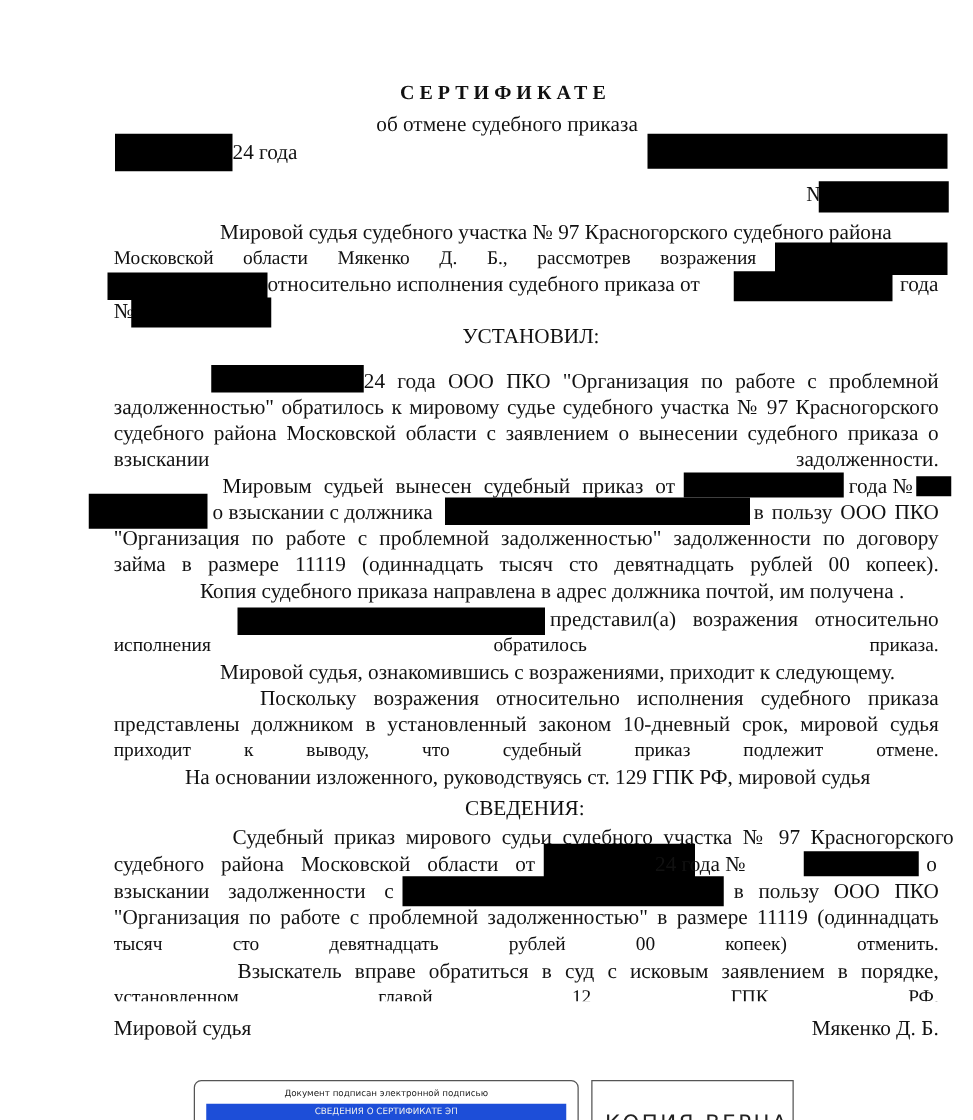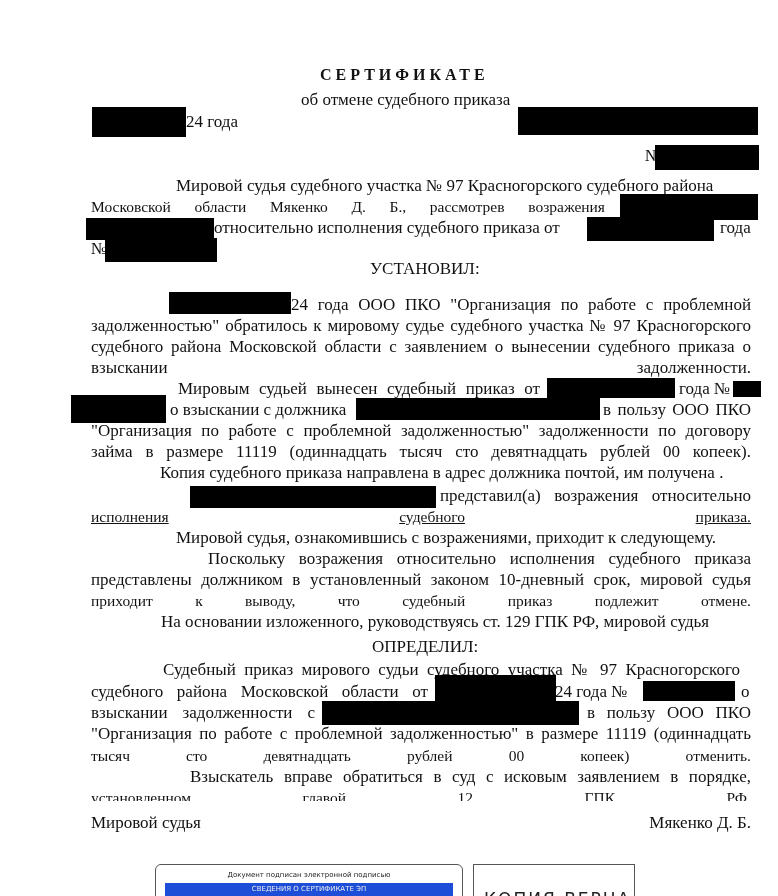--- a/index.html
+++ b/index.html
@@ -64,49 +64,49 @@
 <div class="r" style="left:733px; top:381px; width:28px; height:16px;"></div>
 <div class="r" style="left:71px; top:395px; width:95px; height:28px;"></div>
 <div class="t" style="left:170px; top:401px;text-align:right;">о взыскании с должника</div>
 <div class="r" style="left:356px; top:398px; width:244px; height:22px;"></div>
 <div class="t" style="left:603px; top:401px; width:148px; text-align:justify; text-align-last:justify; white-space:normal;">в пользу ООО ПКО</div>
 <div class="t" style="left:91px; top:422px; width:660px; text-align:justify; text-align-last:justify; white-space:normal;">"Организация по работе с проблемной задолженностью" задолженности по договору</div>
 <div class="t" style="left:91px; top:443px; width:660px; text-align:justify; text-align-last:justify; white-space:normal;">займа в размере 11119 (одиннадцать тысяч сто девятнадцать рублей 00 копеек).</div>
 <div class="t" style="left:160px; top:464px;">Копия судебного приказа направлена в адрес должника почтой, им получена .</div>
 <div class="r" style="left:190px; top:486px; width:246px; height:22px;"></div>
 <div class="t" style="left:440px; top:487px; width:311px; text-align:justify; text-align-last:justify; white-space:normal;">представил(а) возражения относительно</div>
-<div class="j" style="left:91px; top:508px; width:660px;text-decoration:underline;">
+<div class="j" style="left:91px; top:508px; width:660px;">
   <span>исполнения</span>
-  <span>судебного</span>
+  <span>обратилось</span>
   <span>приказа.</span>
 </div>
 
 <div class="t" style="left:176px; top:529px;">Мировой судья, ознакомившись с возражениями, приходит к следующему.</div>
 
 <div class="t" style="left:208px; top:550px; width:543px; text-align:justify; text-align-last:justify; white-space:normal;">Поскольку возражения относительно исполнения судебного приказа</div>
 <div class="t" style="left:91px; top:571px; width:660px; text-align:justify; text-align-last:justify; white-space:normal;">представлены должником в установленный законом 10-дневный срок, мировой судья</div>
 <div class="j" style="left:91px; top:592px; width:660px;">
   <span>приходит</span>
   <span>к</span>
   <span>выводу,</span>
   <span>что</span>
   <span>судебный</span>
   <span>приказ</span>
   <span>подлежит</span>
   <span>отмене.</span>
 </div>
 
-<div class="t" style="left:148px; top:613px;margin-left:13px;">На основании изложенного, руководствуясь ст. 129 ГПК РФ, мировой судья</div>
+<div class="t" style="left:148px; top:613px;">На основании изложенного, руководствуясь ст. 129 ГПК РФ, мировой судья</div>
 
-<div class="t" style="left:372px; top:638px;">ОПРЕДЕЛИЛ:</div>
+<div class="t" style="left:372px; top:638px;">СВЕДЕНИЯ:</div>
 
-<div class="t" style="left:163px; top:661px; width:577px; text-align:justify; text-align-last:justify; white-space:normal;">Судебный приказ мирового судьи судебного участка № 97 Красногорского</div>
+<div class="t" style="left:186px; top:661px; width:577px; text-align:justify; text-align-last:justify; white-space:normal;">Судебный приказ мирового судьи судебного участка № 97 Красногорского</div>
 <div class="t" style="left:91px; top:683px; width:337px; text-align:justify; text-align-last:justify; white-space:normal;">судебного района Московской области от</div>
 <div class="r" style="left:435px; top:675px; width:121px; height:28px;"></div>
-<div class="t" style="left:555px; top:683px;">24 года №</div>
+<div class="t" style="left:524px; top:683px;">24 года №</div>
 <div class="r" style="left:643px; top:681px; width:92px; height:20px;"></div>
 <div class="t" style="left:741px; top:683px;">о</div>
 <div class="t" style="left:91px; top:704px; width:224px; text-align:justify; text-align-last:justify; white-space:normal;">взыскании задолженности с</div>
 <div class="r" style="left:322px; top:701px; width:257px; height:24px;"></div>
 <div class="t" style="left:587px; top:704px; width:164px; text-align:justify; text-align-last:justify; white-space:normal;">в пользу ООО ПКО</div>
 <div class="t" style="left:91px; top:725px; width:660px; text-align:justify; text-align-last:justify; white-space:normal;">"Организация по работе с проблемной задолженностью" в размере 11119 (одиннадцать</div>
 <div class="j" style="left:91px; top:747px; width:660px;">
   <span>тысяч</span>
   <span>сто</span>
   <span>девятнадцать</span>

